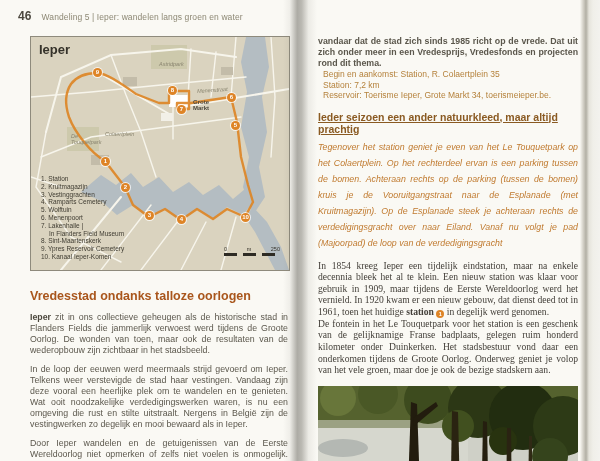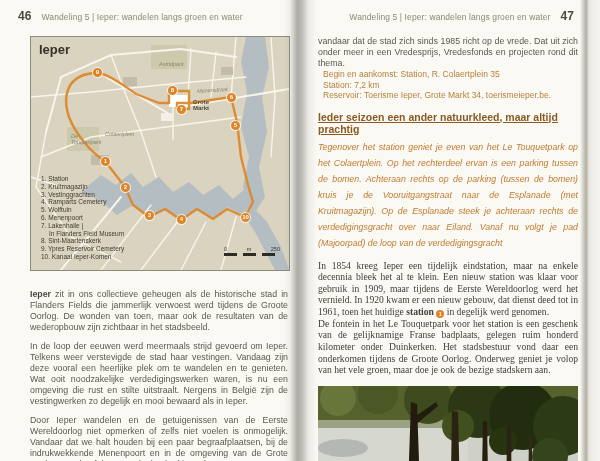--- a/index.html
+++ b/index.html
@@ -53,23 +53,20 @@
       font-family:"Liberation Sans",sans-serif;font-size:5.5px;line-height:8px;text-align:center;font-weight:bold;vertical-align:-1px;}
   .photo{margin-top:10px;width:260px;height:160px;background:#9aa27a;position:relative;overflow:hidden;}
 </style>
 </head>
 <body>
 
 <div class="spread">
 
   <div class="hdr" id="hdr-left">
     <span class="num">46</span><span class="title">Wandeling 5 | Ieper: wandelen langs groen en water</span>
-  </div>
-  <div class="hdr" id="hdr-right">
-    <span class="title">Wandeling 5 | Ieper: wandelen langs groen en water</span><span class="num">47</span>
   </div>
 
   <div class="map">
     <svg width="258" height="233" viewBox="0 0 258 233">
       <rect x="0" y="0" width="258" height="233" fill="#dad3bf"></rect>
 
       <rect x="120" y="8" width="36" height="24" fill="#cdc9ac"></rect>
       <rect x="36" y="90" width="32" height="24" fill="#cdc9ac"></rect>
 
       <g fill="#b4bdc2">
@@ -150,27 +147,28 @@
       </div>
       <div class="bars">
           <i></i>
           <i></i>
           <i></i>
         </div>
     </div>
   </div>
 
   <div class="left-col">
+    <h2 class="sec-title">Vredesstad ondanks talloze oorlogen</h2>
     <p class="body-sans"><b>Ieper</b><span> zit in ons collectieve geheugen als de historische stad in Flanders Fields die jammerlijk verwoest werd tijdens de Groote Oorlog. De wonden van toen, maar ook de resultaten van de wederopbouw zijn zichtbaar in het stadsbeeld.</span></p>
     <p class="body-sans">In de loop der eeuwen werd meermaals strijd gevoerd om Ieper. Telkens weer verstevigde de stad haar vestingen. Vandaag zijn deze vooral een heerlijke plek om te wandelen en te genieten. Wat ooit noodzakelijke verdedigingswerken waren, is nu een omgeving die rust en stilte uitstraalt. Nergens in België zijn de vestingwerken zo degelijk en mooi bewaard als in Ieper.</p>
     <p class="body-sans">Door Ieper wandelen en de getuigenissen van de Eerste Wereldoorlog niet opmerken of zelfs niet voelen is onmogelijk. Vandaar dat we halt houden bij een paar begraafplaatsen, bij de indrukwekkende Menenpoort en in de omgeving van de Grote Markt. Ieper heeft haar aandeel gehad in oorlogen,</p>
   </div>
 
   <div class="right-col">
-    <p class="body-sans" style="margin-bottom:0;">vandaar dat de stad zich sinds 1985 richt op de vrede. Dat uit zich onder meer in een Vredesprijs, Vredesfonds en projecten rond dit thema.</p>
+    <p class="body-sans" style="margin-bottom:0;font-weight:bold;">vandaar dat de stad zich sinds 1985 richt op de vrede. Dat uit zich onder meer in een Vredesprijs, Vredesfonds en projecten rond dit thema.</p>
 
     <div class="ri-line"><span>Begin en aankomst:</span><span> Station, R. Colaertplein 35</span></div>
     <div class="ri-line"><span>Station:</span><span> 7,2 km</span></div>
     <div class="ri-line"><span>Reservoir:</span><span> Toerisme Ieper, Grote Markt 34, toerismeieper.be.</span></div>
 
     <h3 class="sec2-title">Ieder seizoen een ander natuurkleed, maar altijd prachtig</h3>
     <p class="highlight">Tegenover het station geniet je even van het Le Touquetpark op het Colaertplein. Op het rechterdeel ervan is een parking tussen de bomen. Achteraan rechts op de parking (tussen de bomen) kruis je de Vooruitgangstraat naar de Esplanade (met Kruitmagazijn). Op de Esplanade steek je achteraan rechts de verdedigingsgracht over naar Eiland. Vanaf nu volgt je pad (Majoorpad) de loop van de verdedigingsgracht</p>
 
     <div class="serif-block">
       <p><span>In 1854 kreeg Ieper een tijdelijk eindstation, maar na enkele decennia bleek het al te klein. Een nieuw station was klaar voor gebruik in 1909, maar tijdens de Eerste Wereldoorlog werd het vernield. In 1920 kwam er een nieuw gebouw, dat dienst deed tot in 1961, toen het huidige </span><b>station</b> <span class="inline-mk">1</span><span> in degelijk werd genomen.</span></p>

